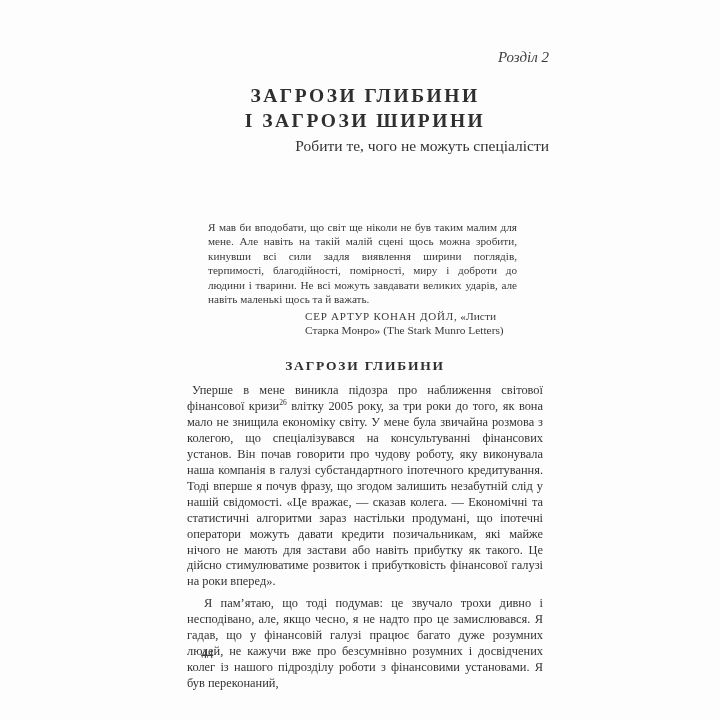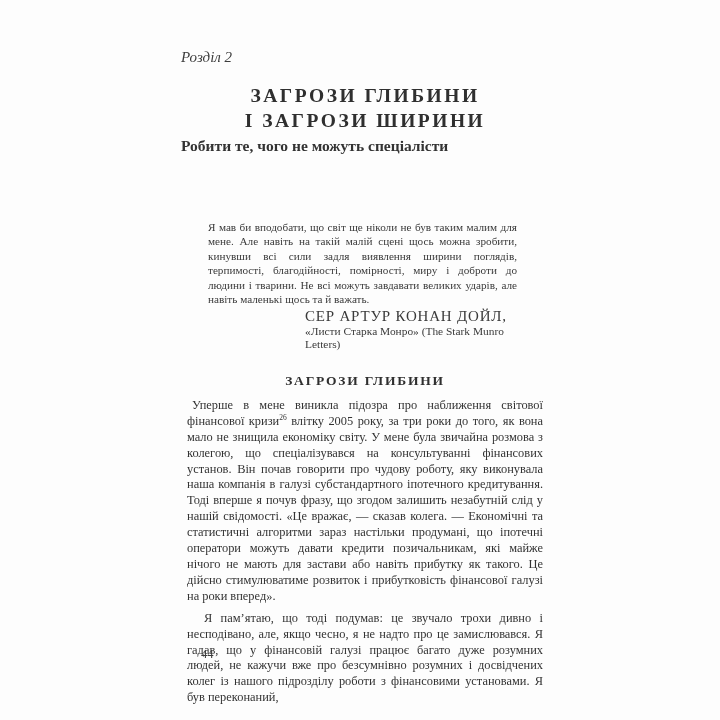--- a/index.html
+++ b/index.html
@@ -15,61 +15,61 @@
     color: #333;
     overflow: hidden;
   }
   .content {
     position: absolute;
     left: 181px; top: 0;
     width: 368px;
   }
   .chapter-label {
     margin-top: 49px;
-    text-align: left;
+    text-align: right;
     font-style: italic;
     font-size: 15px;
     line-height: 17px;
     color: #3c3c3c;
   }
   .chapter-title {
     margin: 17px 0 0 0;
     text-align: center;
     font-size: 19.5px;
     font-weight: 600;
     letter-spacing: 2.5px;
     line-height: 25px;
     color: #2f2f2f;
   }
   .chapter-title .title-line { display: block; }
   .chapter-subtitle {
     margin-top: 3px;
-    text-align: left;
+    text-align: right;
     font-size: 15.5px;
-    font-weight: 700;
+    font-weight: 400;
     line-height: 20px;
     color: #333;
   }
   .epigraph {
     margin: 64px 16px 0 27px;
     width: 309px;
     text-align: justify;
     font-size: 11.2px;
     line-height: 14.4px;
     color: #3a3a3a;
   }
   .attribution {
     margin: 4px 0 0 124px;
     width: 225px;
     font-size: 11.4px;
     line-height: 13.5px;
     color: #3a3a3a;
   }
   .attr-name {
-    font-size: 15px;
+    font-size: 11px;
     letter-spacing: 0.8px;
   }
   .section-heading {
     margin: 20px 0 0 0;
     text-align: center;
     font-size: 13.5px;
     font-weight: 600;
     letter-spacing: 1.8px;
     line-height: 17px;
     color: #2f2f2f;

